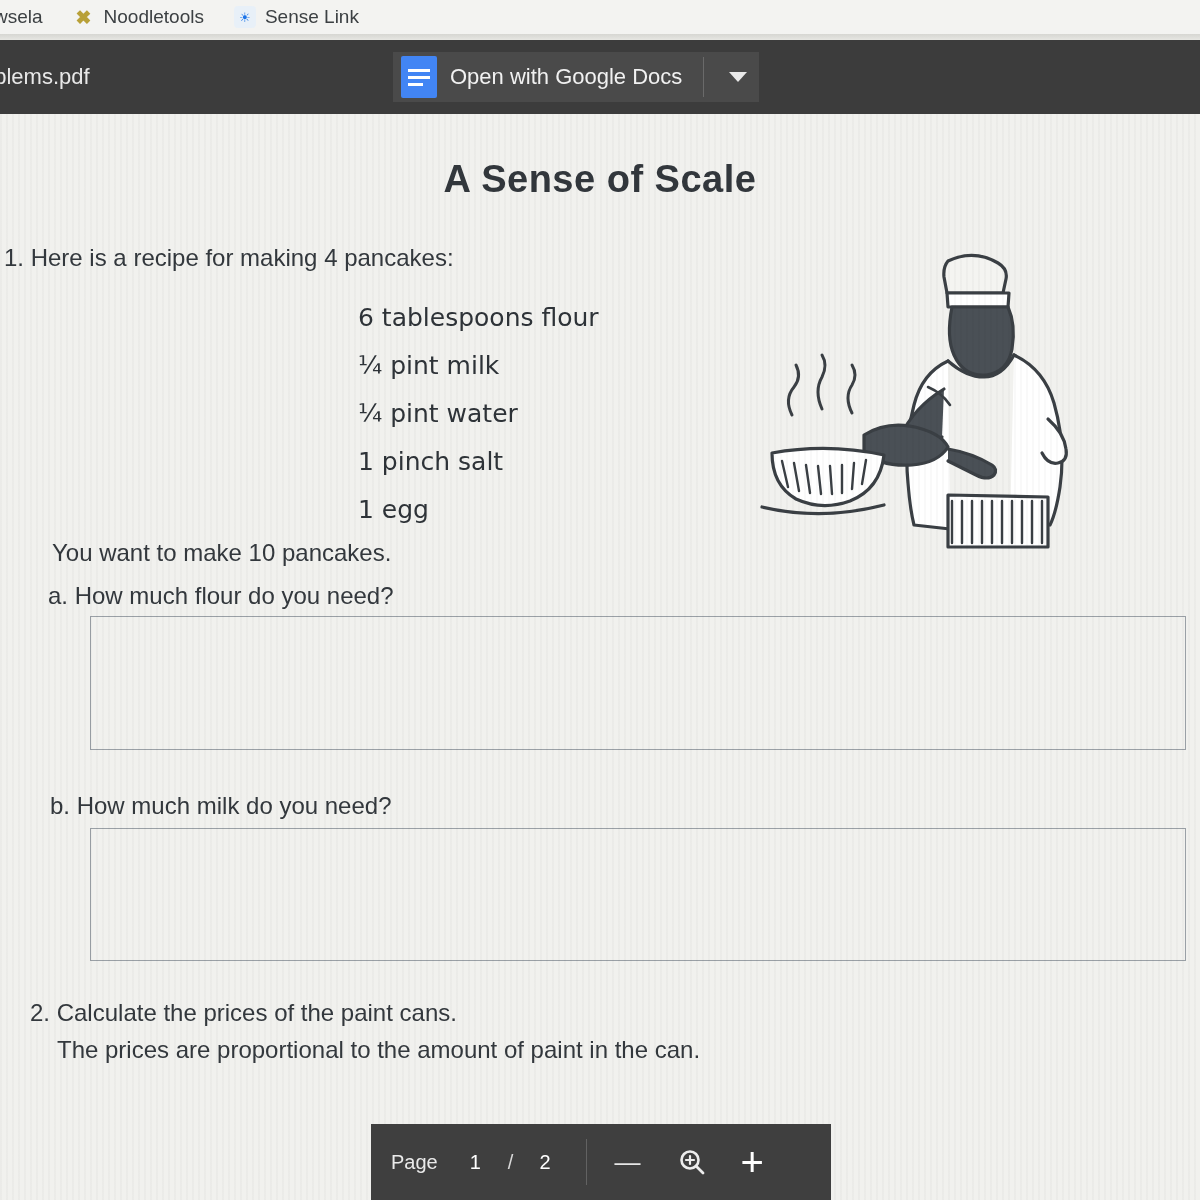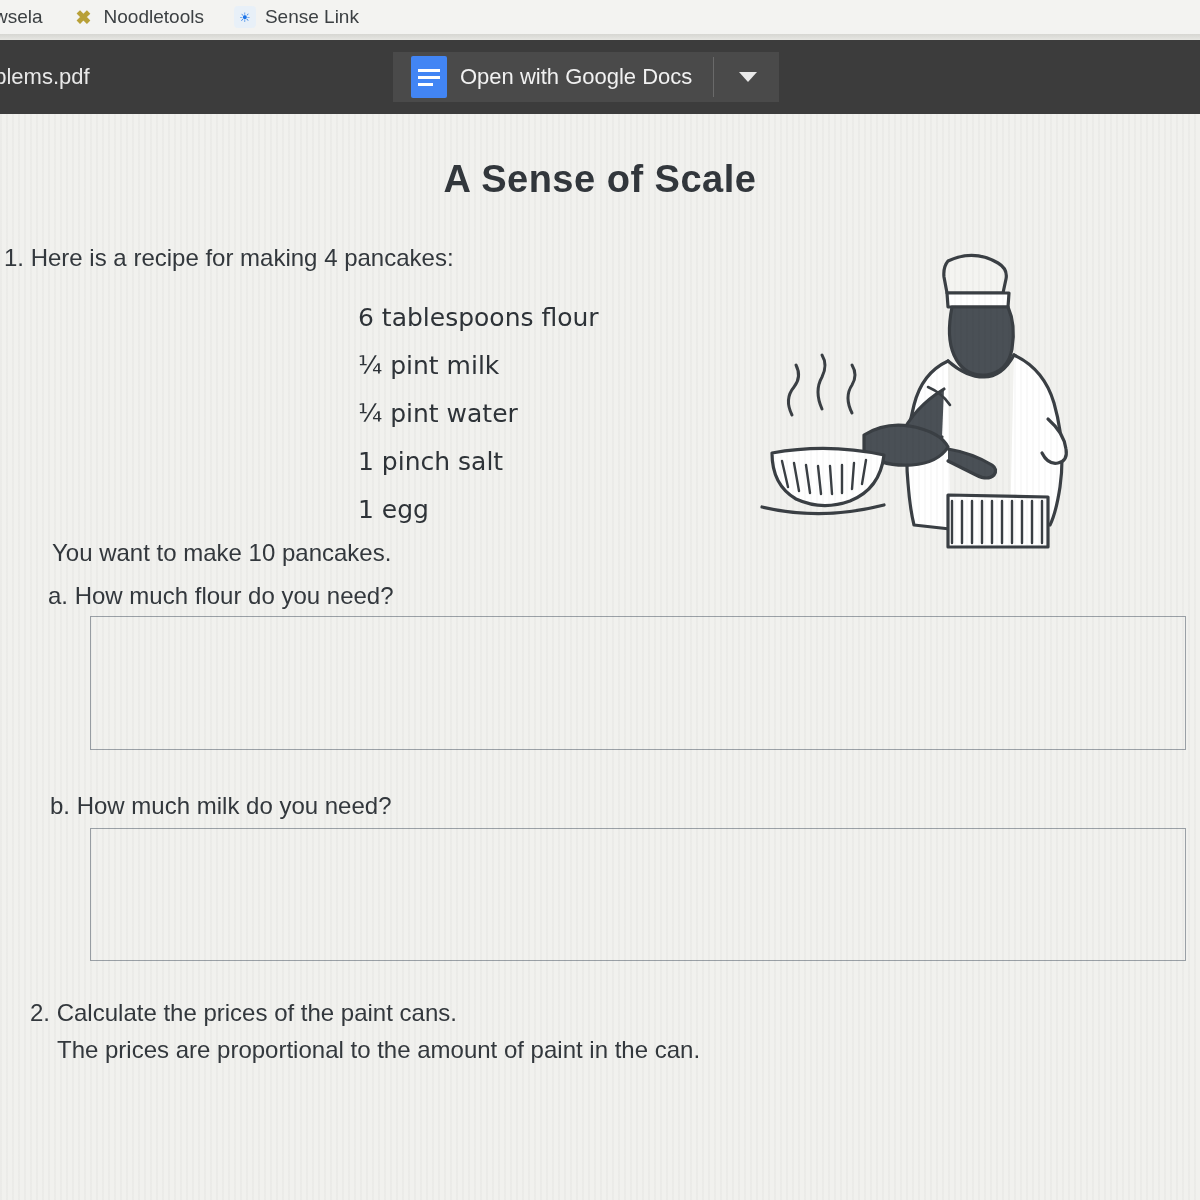--- a/index.html
+++ b/index.html
@@ -90,21 +90,21 @@
   }
   .open-docs-btn {
     position: absolute;
     left: 393px;
     top: 12px;
     height: 50px;
     background: #4a4a4a;
     border: none;
     display: flex;
     align-items: center;
-    padding: 0 18px;
+    padding: 0 8px;
     gap: 13px;
     cursor: pointer;
   }
   .docs-icon {
     width: 36px;
     height: 42px;
     background: #4285f4;
     border-radius: 2px;
     position: relative;
     flex: none;
@@ -408,14 +408,30 @@
     <div class="qa-line">a. How much flour do you need?</div>
     <div class="answer-box-a"></div>
 
     <div class="qb-line">b. How much milk do you need?</div>
     <div class="answer-box-b"></div>
 
     <div class="q2-line1">2.  Calculate the prices of the paint cans.</div>
     <div class="q2-line2">The prices are proportional to the amount of paint in the can.</div>
   </div>
 
+  <div class="page-bar">
+    <span class="page-label">Page</span>
+    <span class="page-cur">1</span>
+    <span class="page-sep">/</span>
+    <span class="page-total">2</span>
+    <span class="vdiv"></span>
+    <span class="zoom-out">—</span>
+    <span class="zoom-fit">
+      <svg width="30" height="30" viewBox="0 0 30 30" xmlns="http://www.w3.org/2000/svg">
+        <circle cx="13" cy="13" r="8.5" fill="none" stroke="#ededed" stroke-width="2.6"></circle>
+        <path d="M19 19 L26 26" stroke="#ededed" stroke-width="2.8" stroke-linecap="round"></path>
+        <path d="M13 9 L13 17 M9 13 L17 13" stroke="#ededed" stroke-width="2.2" stroke-linecap="round"></path>
+      </svg>
+    </span>
+    <span class="zoom-in">+</span>
+  </div>
 
 </div>
 
 </body></html>

